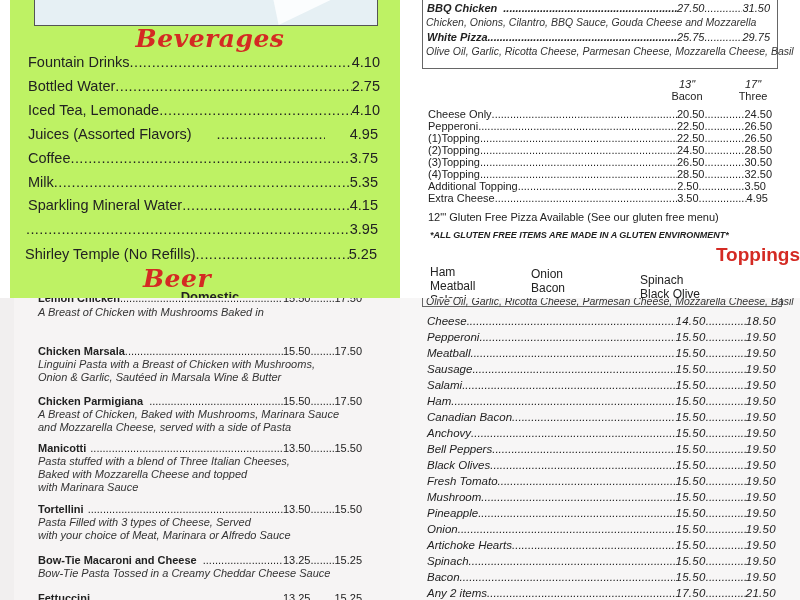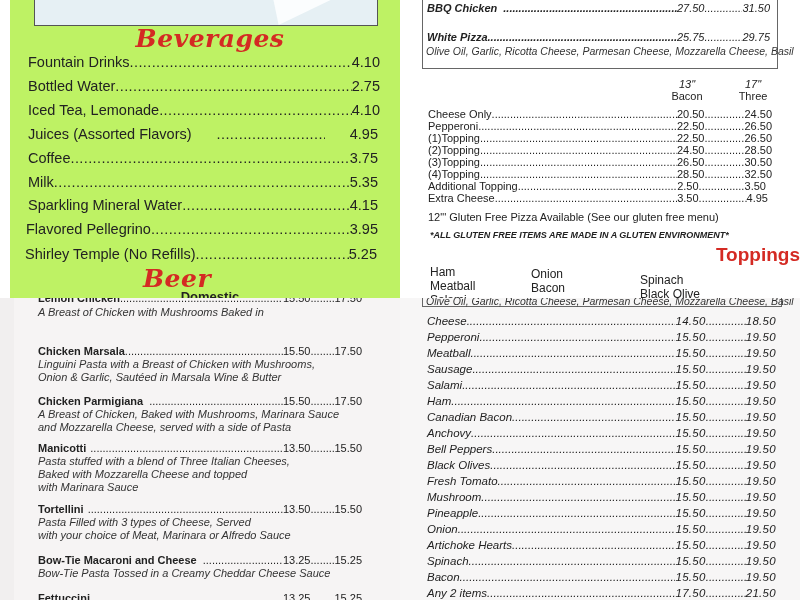--- a/index.html
+++ b/index.html
@@ -85,21 +85,20 @@
     <span class="name">Milk</span>
       <span class="dots"></span>
       <span class="price">5.35</span>
   </div>
   <div class="bev-row" style="left:18px;top:197px;width:350px;">
     <span class="name">Sparkling Mineral Water</span>
       <span class="dots"></span>
       <span class="price">4.15</span>
   </div>
   <div class="bev-row" style="left:16px;top:221px;width:352px;">
-    <span class="name">Flavored Pellegrino</span>
       <span class="dots"></span>
       <span class="price">3.95</span>
   </div>
   <div class="bev-row" style="left:15px;top:246px;width:352px;">
     <span class="name">Shirley Temple (No Refills)</span>
       <span class="dots"></span>
       <span class="price">5.25</span>
   </div>
 
   <div class="beer script">Beer</div>
@@ -109,20 +108,21 @@
 <div class="panel" id="p-pizza">
   <div class="box"></div>
 
   <div class="sp-row" style="left:27px;top:2px;width:343px;">
     <span>BBQ Chicken</span>
       <span class="dots" style="margin-left:6px;"></span>
       <span style="font-weight:normal;">27.50</span>
       <span class="dots" style="flex:0 0 38px;font-weight:normal;"></span>
       <span style="font-weight:normal;">31.50</span>
   </div>
+  <div class="sp-desc" style="left:26px;top:16px;">Chicken, Onions, Cilantro, BBQ Sauce, Gouda Cheese and Mozzarella</div>
 
   <div class="sp-row" style="left:27px;top:31px;width:343px;">
     <span>White Pizza</span>
       <span class="dots"></span>
       <span style="font-weight:normal;">25.75</span>
       <span class="dots" style="flex:0 0 38px;font-weight:normal;"></span>
       <span style="font-weight:normal;">29.75</span>
   </div>
   <div class="sp-desc" style="left:26px;top:45px;">Olive Oil, Garlic, Ricotta Cheese, Parmesan Cheese, Mozzarella Cheese, Basil</div>
 

